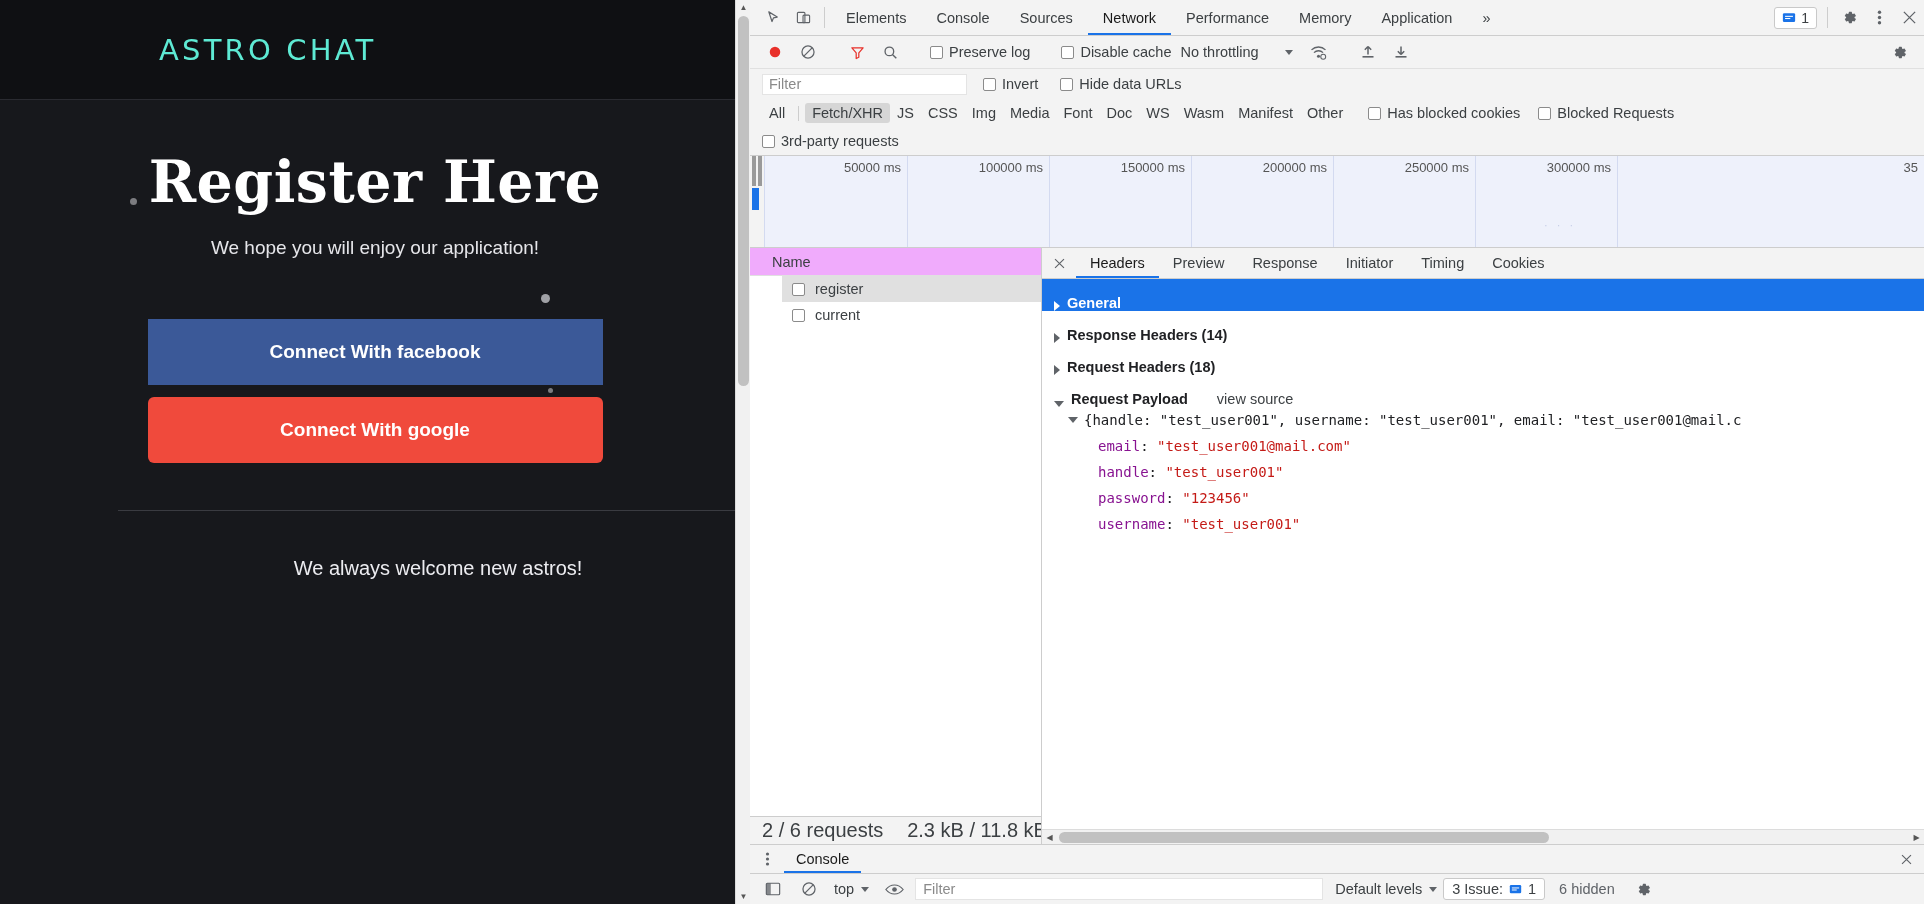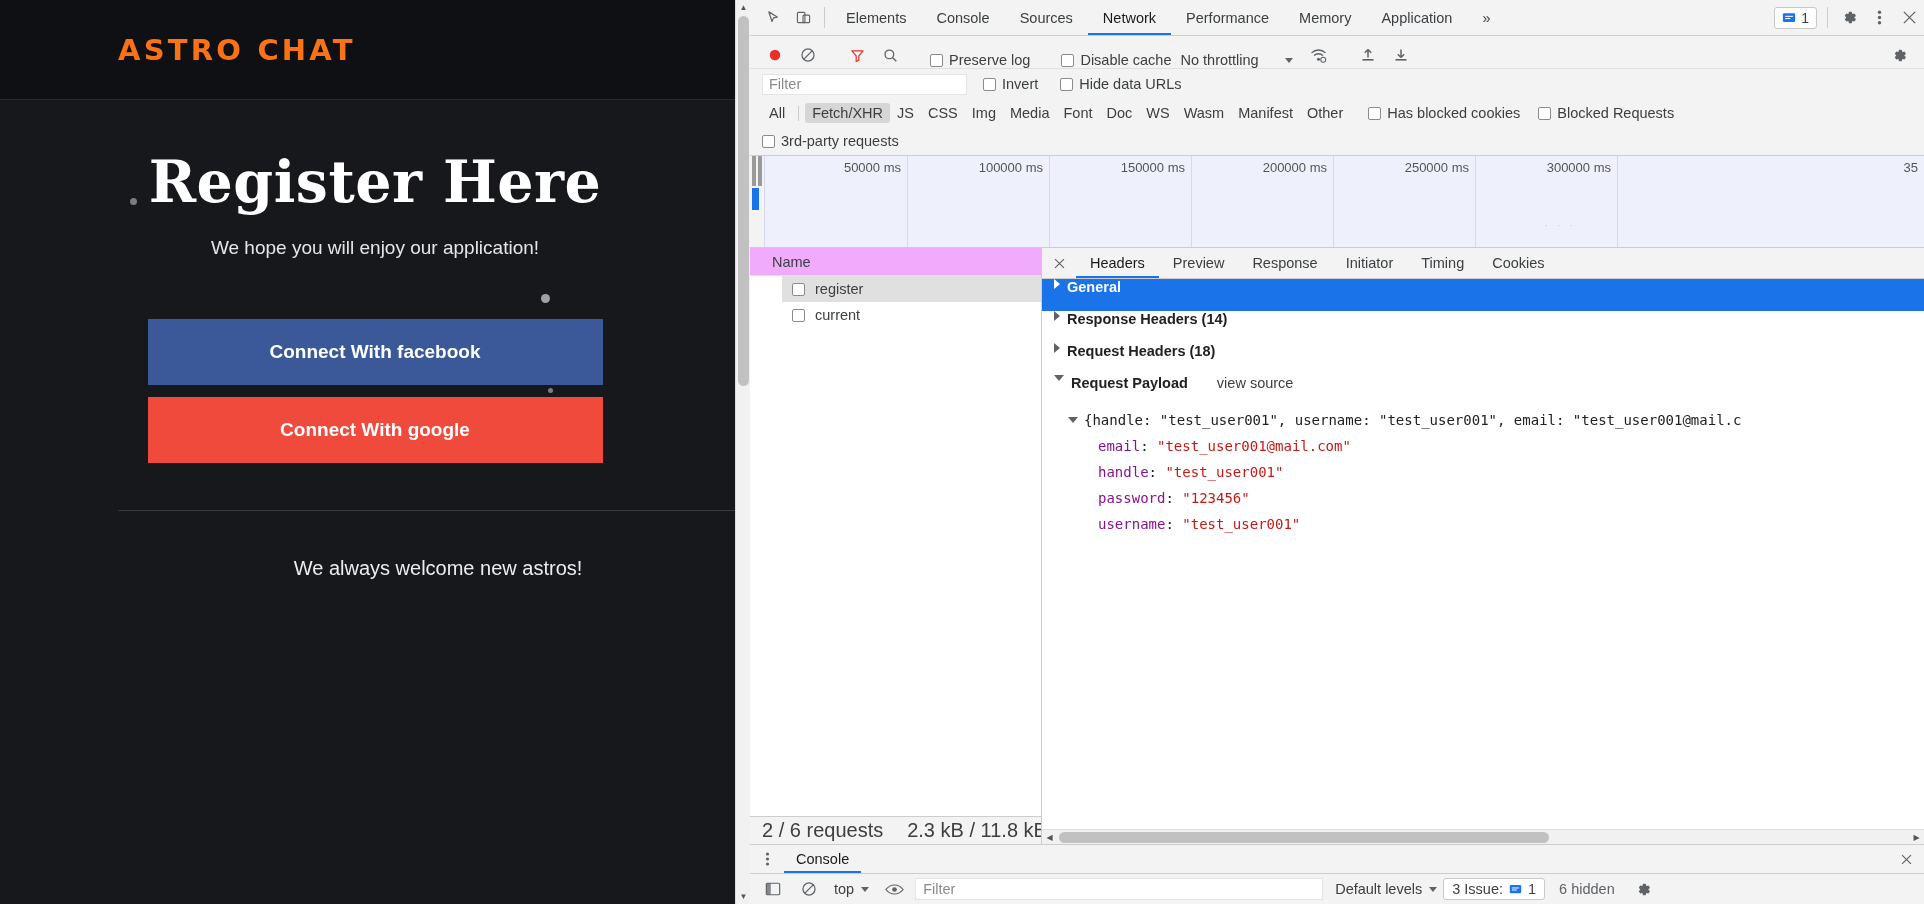--- a/index.html
+++ b/index.html
@@ -22,25 +22,26 @@
   }
   .app-header {
     height: 100px;
     background: #0f1013;
     display: flex;
     align-items: center;
     padding-left: 118px;
     border-bottom: 1px solid #2a2b31;
   }
   .app-title {
-    color: #f97316;
+    color: #5eead4;
     font-size: 29px;
-    font-weight: bold;
+    font-weight: normal;
     letter-spacing: 3.2px;
     font-family: "DejaVu Sans", sans-serif;
+    margin-left: 41px;
   }
   .page-body {
     position: relative;
     padding: 0 118px;
     height: 804px;
   }
   .stars { position: absolute; inset: 0; pointer-events: none; }
   .star { position: absolute; border-radius: 50%; background: #cfcfd4; }
   .register-title {
     color: #fff;
@@ -64,21 +65,21 @@
     margin: 0 auto;
     height: 66px;
     border: none;
     color: #fff;
     font-size: 19px;
     font-weight: bold;
     cursor: pointer;
     font-family: "Liberation Sans", sans-serif;
   }
   .btn-facebook { background: #3b5998; margin-top: 60px; }
-  .btn-google { background: #f04a3c; margin-top: 12px; }
+  .btn-google { background: #f04a3c; margin-top: 12px; border-radius: 6px; }
   .divider-box {
     margin: 47px auto 0;
     width: 640px;
     border-top: 1px solid #3a3b41;
     padding-top: 46px;
   }
   .welcome-text {
     color: #ececf0;
     font-size: 20px;
     text-align: center;
@@ -161,21 +162,21 @@
     height: 22px; padding: 0 7px; margin: 7px 4px;
     background: #fff; cursor: pointer;
     font-size: 14px;
   }
 
   
   .net-toolbar {
     height: 33px;
     background: #f3f3f3;
     border-bottom: 1px solid #e0e0e0;
-    display: flex; align-items: flex-end;
+    display: flex; align-items: center;
     padding-left: 10px; gap: 3px;
     flex: 0 0 33px;
   }
   .tb-btn { width: 30px; height: 26px; display: flex; align-items: center; justify-content: center; cursor: pointer; }
   .tb-check { display: flex; align-items: center; gap: 6px; cursor: pointer; margin: 0 6px; white-space: nowrap; }
   .cbox { width: 13px; height: 13px; border: 1px solid #8b8b8b; border-radius: 2px; background: #fff; flex: 0 0 13px; }
   .throttle { display: flex; align-items: center; gap: 8px; cursor: pointer; white-space: nowrap; }
   .caret-d { width: 0; height: 0; border-left: 4px solid transparent; border-right: 4px solid transparent; border-top: 5px solid #5f6368; }
 
   
@@ -283,21 +284,21 @@
   }
   .close-x {
     width: 34px; display: flex; align-items: center; justify-content: center;
     cursor: pointer; color: #5f6368; font-size: 15px;
   }
   .d-tab { padding: 0 14px; display: flex; align-items: center; cursor: pointer; white-space: nowrap; }
   .d-tab.active { box-shadow: inset 0 -2px 0 #1a73e8; color: #1a1a1a; }
 
   .detail-body { flex: 1 1 auto; overflow: hidden; position: relative; background: #fff; }
   .sect {
-    display: flex; align-items: flex-start; gap: 7px;
+    display: flex; align-items: flex-end; gap: 7px;
     height: 32px; padding-left: 12px;
     font-weight: bold; font-size: 14.5px; color: #202124;
   }
   .sect.general { background: #1a73e8; color: #fff; }
   .tri-r { width: 0; height: 0; border-top: 5px solid transparent; border-bottom: 5px solid transparent; border-left: 6px solid #5f6368; }
   .sect.general .tri-r { border-left-color: #fff; }
   .tri-d { width: 0; height: 0; border-left: 5px solid transparent; border-right: 5px solid transparent; border-top: 6px solid #5f6368; }
   .view-source { font-weight: normal; color: #3c4043; margin-left: 22px; cursor: pointer; }
   .payload {
     font-family: "DejaVu Sans Mono", monospace;

